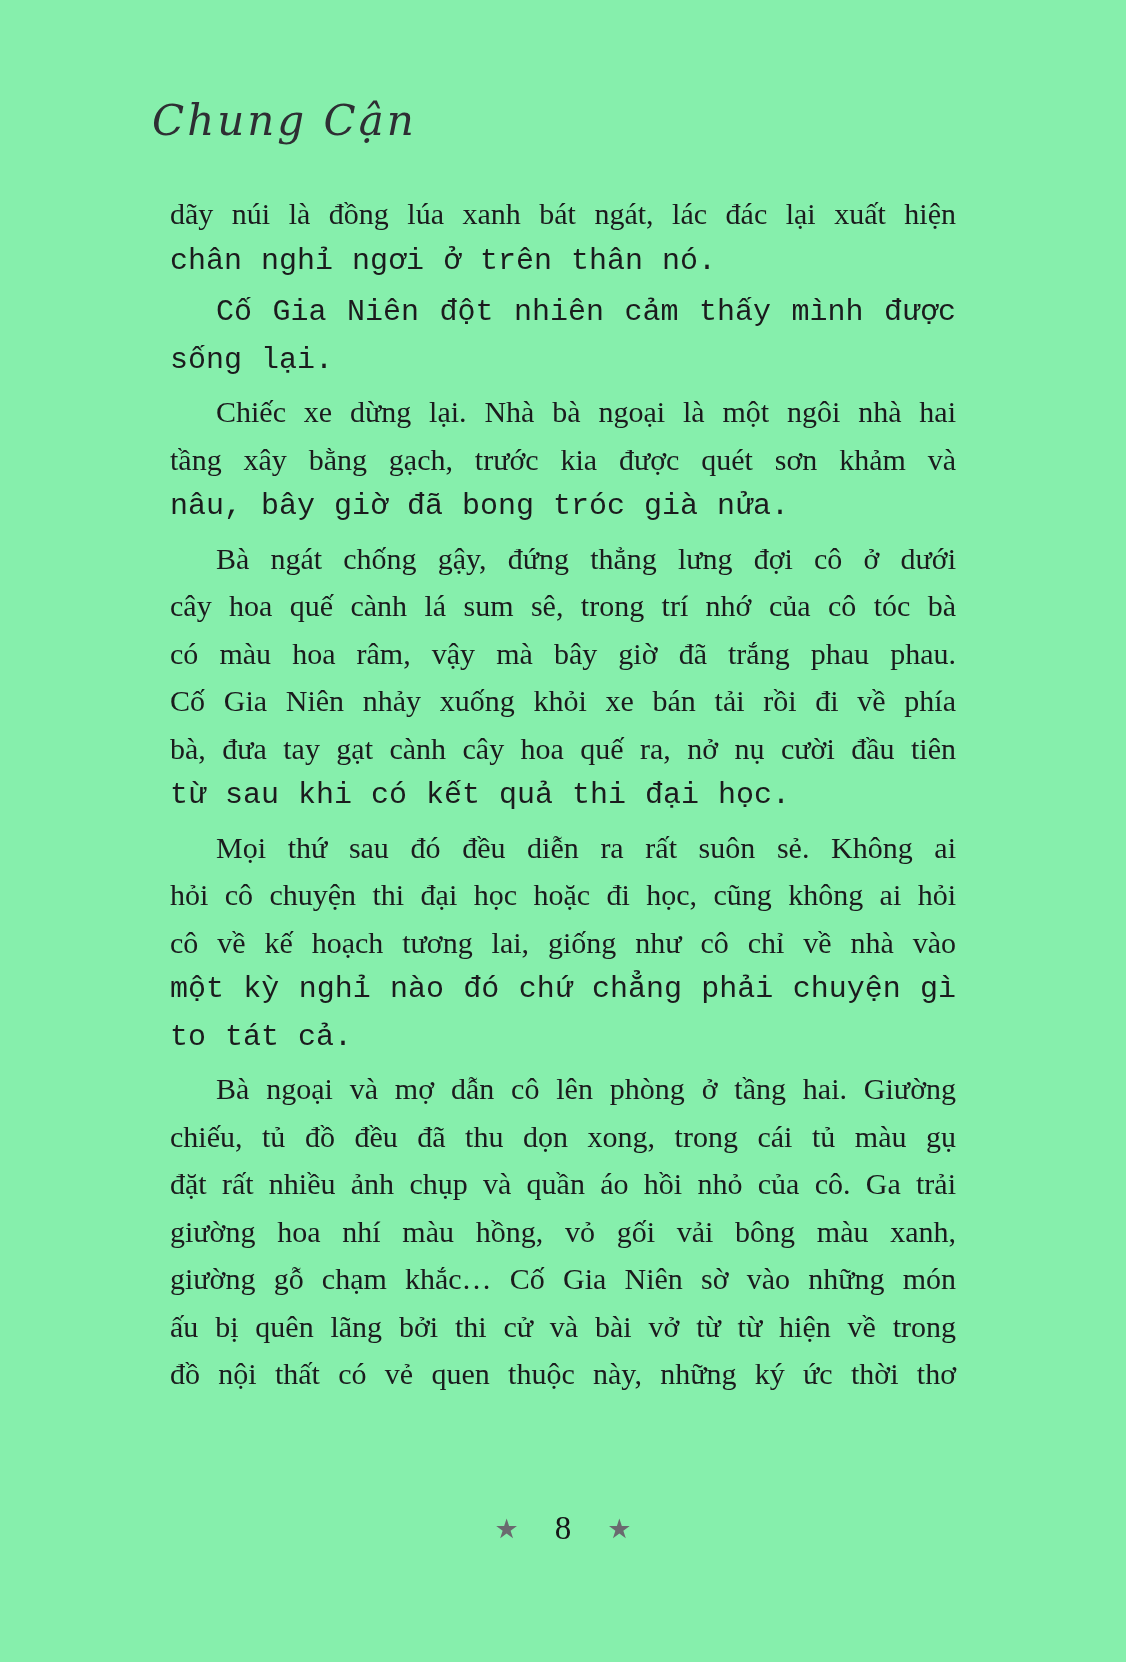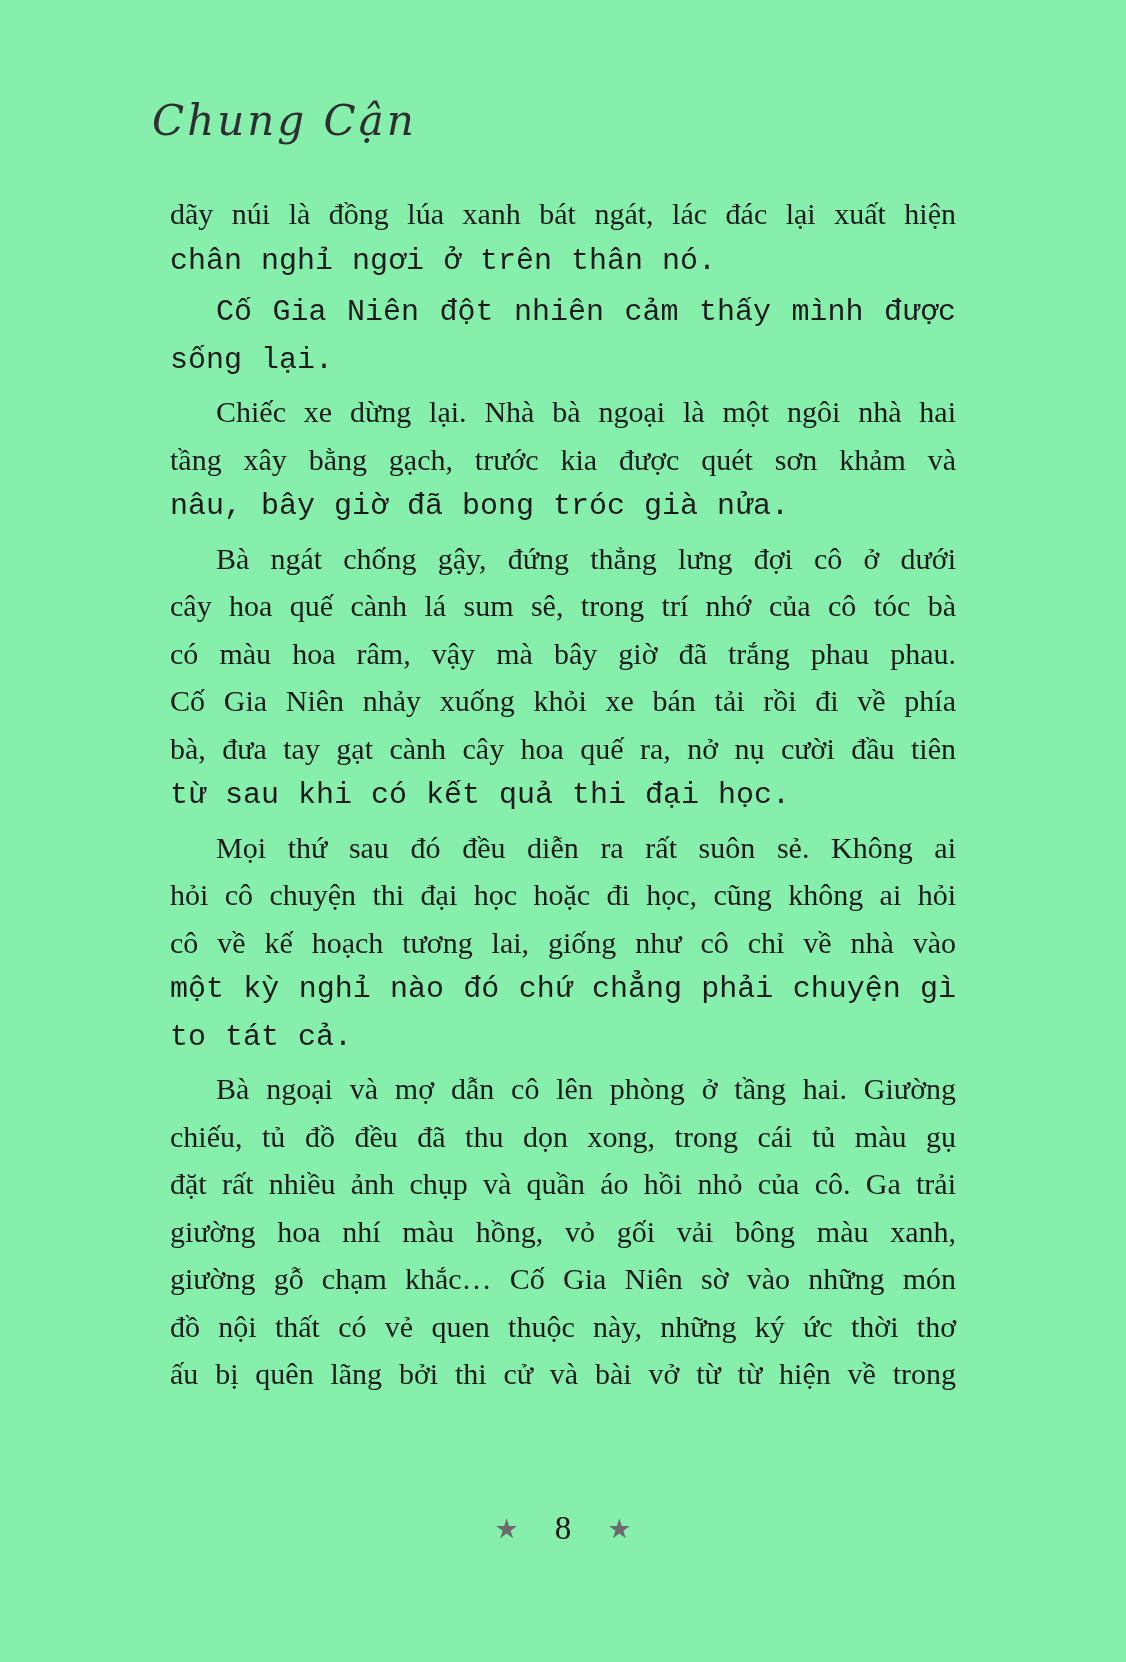--- a/index.html
+++ b/index.html
@@ -103,22 +103,22 @@
         <div class="line">hỏi cô chuyện thi đại học hoặc đi học, cũng không ai hỏi</div>
         <div class="line">cô về kế hoạch tương lai, giống như cô chỉ về nhà vào</div>
         <div class="line last">một kỳ nghỉ nào đó chứ chẳng phải chuyện gì to tát cả.</div>
       </div>
       <div class="paragraph spaced">
         <div class="line first-indent">Bà ngoại và mợ dẫn cô lên phòng ở tầng hai. Giường</div>
         <div class="line">chiếu, tủ đồ đều đã thu dọn xong, trong cái tủ màu gụ</div>
         <div class="line">đặt rất nhiều ảnh chụp và quần áo hồi nhỏ của cô. Ga trải</div>
         <div class="line">giường hoa nhí màu hồng, vỏ gối vải bông màu xanh,</div>
         <div class="line">giường gỗ chạm khắc… Cố Gia Niên sờ vào những món</div>
+        <div class="line">ấu bị quên lãng bởi thi cử và bài vở từ từ hiện về trong</div>
         <div class="line">đồ nội thất có vẻ quen thuộc này, những ký ức thời thơ</div>
-        <div class="line">ấu bị quên lãng bởi thi cử và bài vở từ từ hiện về trong</div>
       </div>
     </div>
 
   <div class="footer">
     <span class="star-icon" style="color: rgb(106, 106, 111);">★</span>
     <span class="page-number">8</span>
     <span class="star-icon" style="color: rgb(106, 106, 111);">★</span>
   </div>
 
 </div>

